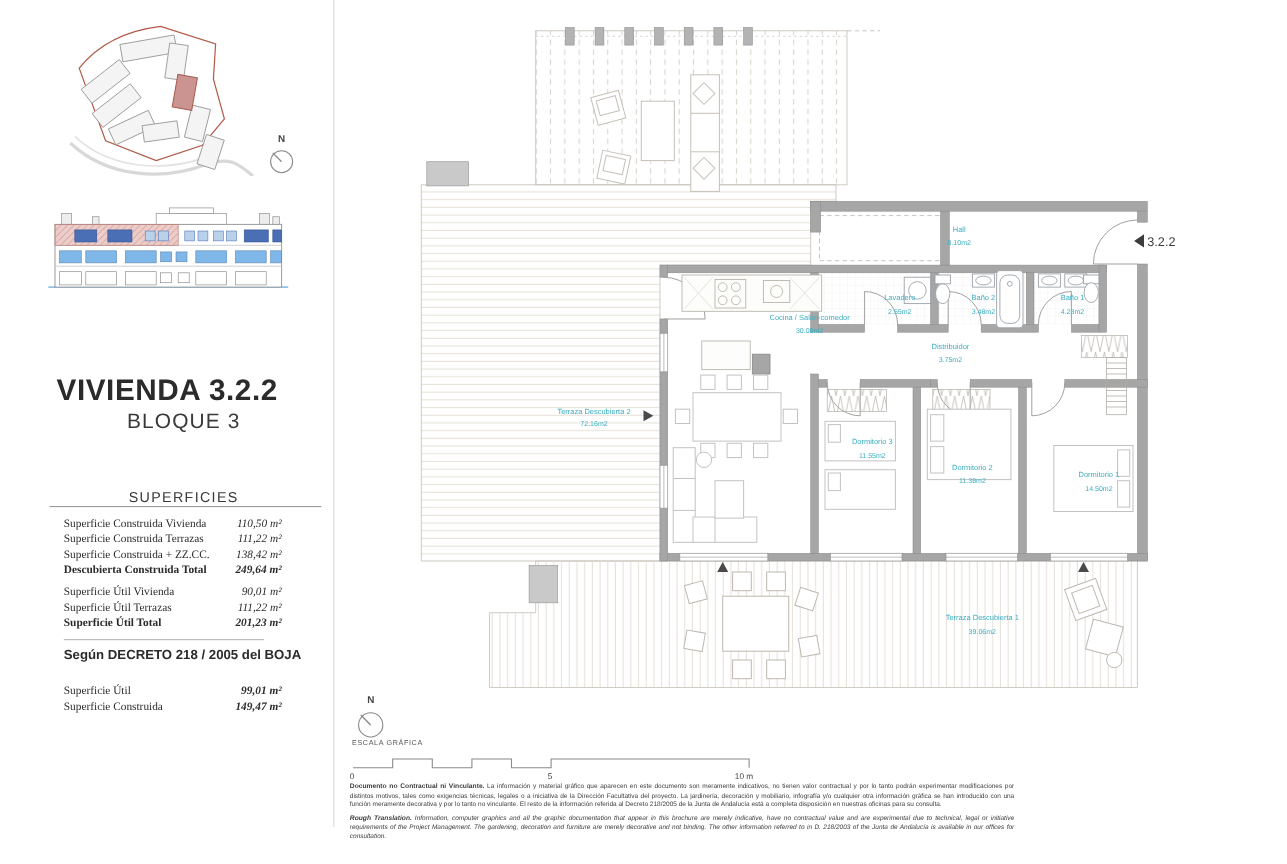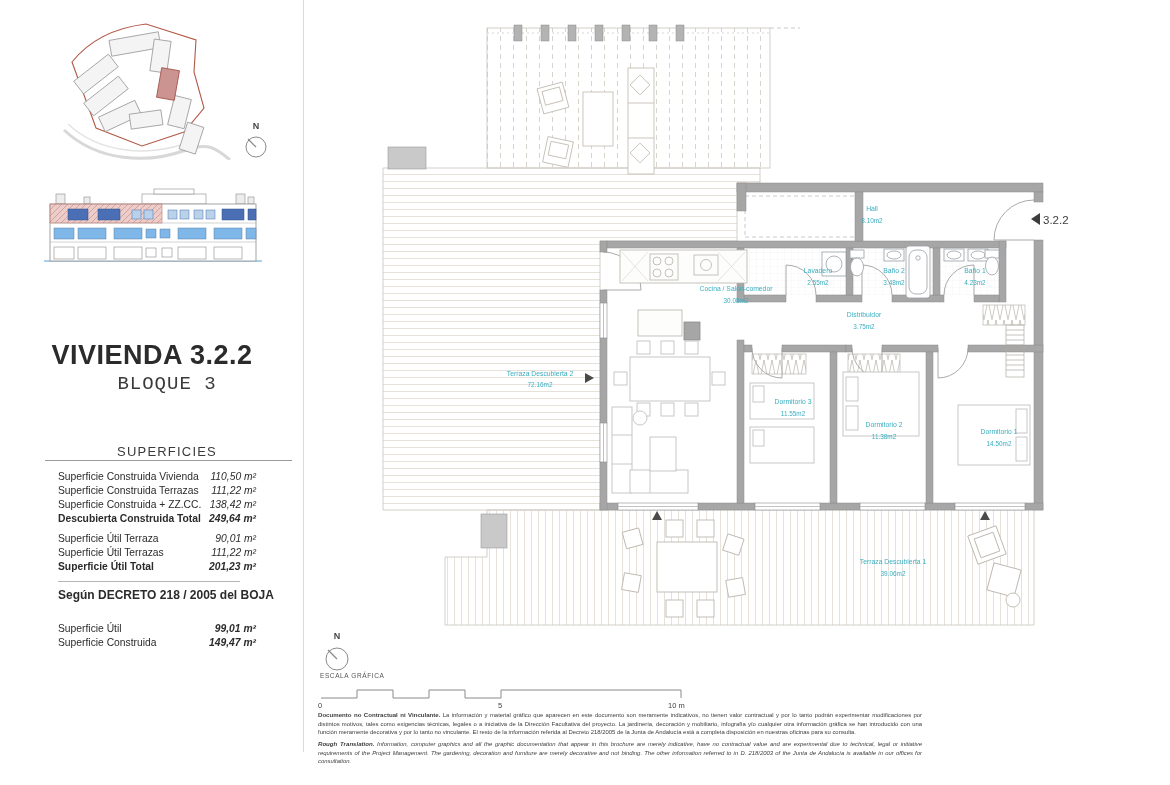--- a/index.html
+++ b/index.html
@@ -4,21 +4,21 @@
 <style>
   html,body{margin:0;padding:0;background:#ffffff;}
   #canvas{position:relative;width:1170px;height:785px;background:#fff;overflow:hidden;
           font-family:"Liberation Sans",sans-serif;color:#2b2b2b;}
   .abs{position:absolute;}
   .vline{position:absolute;left:303px;top:0;width:1px;height:752px;background:#d9d9d9;}
   .hline{position:absolute;height:1px;background:#9b9b9b;}
   .title{font-weight:bold;font-size:27px;letter-spacing:.5px;text-align:center;width:258px;left:23px;}
   .sub{font-size:19px;text-align:center;width:258px;left:38px;color:#3a3a3a;letter-spacing:1px;}
   .caps{font-size:13px;letter-spacing:1.2px;text-align:center;width:258px;left:38px;color:#3a3a3a;}
-  .srow{display:flex;justify-content:space-between;width:198px;font-size:10.3px;line-height:14px;}
+  .srow{display:flex;justify-content:space-between;width:198px;font-size:10.3px;line-height:14px;font-family:Liberation Serif, serif;}
   .srow .val{font-style:italic;}
   .srow.bold{font-weight:bold;}
   .dec-head{font-weight:bold;font-size:12px;}
   .dec .val{font-weight:bold;font-style:italic;}
   .scale-label{font-size:6.5px;letter-spacing:.6px;color:#555;}
   .disc{width:604px;font-size:5.9px;line-height:1.42;color:#3c3c3c;text-align:justify;}
   .disc b{font-size:6.1px;}
   .disc.en{font-style:italic;}
   svg text{font-family:"Liberation Sans",sans-serif;}
   .roomname{fill:#3aaec0;font-size:6.8px;text-anchor:middle;}
@@ -104,21 +104,21 @@
         <rect x="36" y="71" width="28" height="12"></rect>
       <rect x="72" y="71" width="28" height="12"></rect>
         <rect x="104" y="72" width="10" height="9"></rect>
       <rect x="120" y="72" width="10" height="9"></rect>
         <rect x="136" y="71" width="28" height="12"></rect>
       <rect x="172" y="71" width="28" height="12"></rect>
     </g>
   </svg>
 
   <div class="abs title" style="top:340px;">VIVIENDA 3.2.2</div>
-  <div class="abs sub" style="top:373px;font-family:Liberation Mono, monospace;">BLOQUE 3</div>
+  <div class="abs sub" style="top:373px;">BLOQUE 3</div>
 
   <div class="abs caps" style="top:444px;">SUPERFICIES</div>
   <div class="hline" style="left:45px;top:460px;width:247px;"></div>
 
   <div class="abs" style="left:58px;top:470px;">
     <div class="srow">
         <span>Superficie Construida Vivienda</span>
         <span class="val">110,50 m²</span>
       </div>
     <div class="srow">
@@ -128,21 +128,21 @@
     <div class="srow">
         <span>Superficie Construida + ZZ.CC.</span>
         <span class="val">138,42 m²</span>
       </div>
     <div class="srow bold">
         <span>Descubierta Construida Total</span>
         <span class="val">249,64 m²</span>
       </div>
     <div style="height:6px"></div>
     <div class="srow">
-        <span>Superficie Útil Terraza</span>
+        <span>Superficie Útil Vivienda</span>
         <span class="val">90,01 m²</span>
       </div>
     <div class="srow">
         <span>Superficie Útil Terrazas</span>
         <span class="val">111,22 m²</span>
       </div>
     <div class="srow bold">
         <span>Superficie Útil Total</span>
         <span class="val">201,23 m²</span>
       </div>

